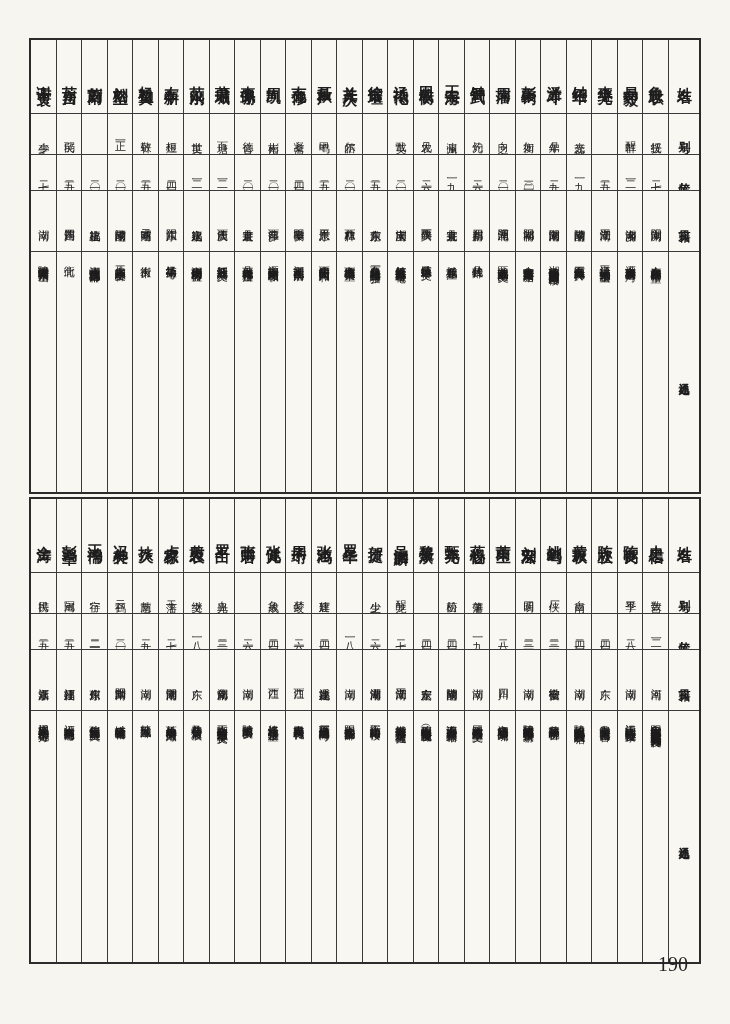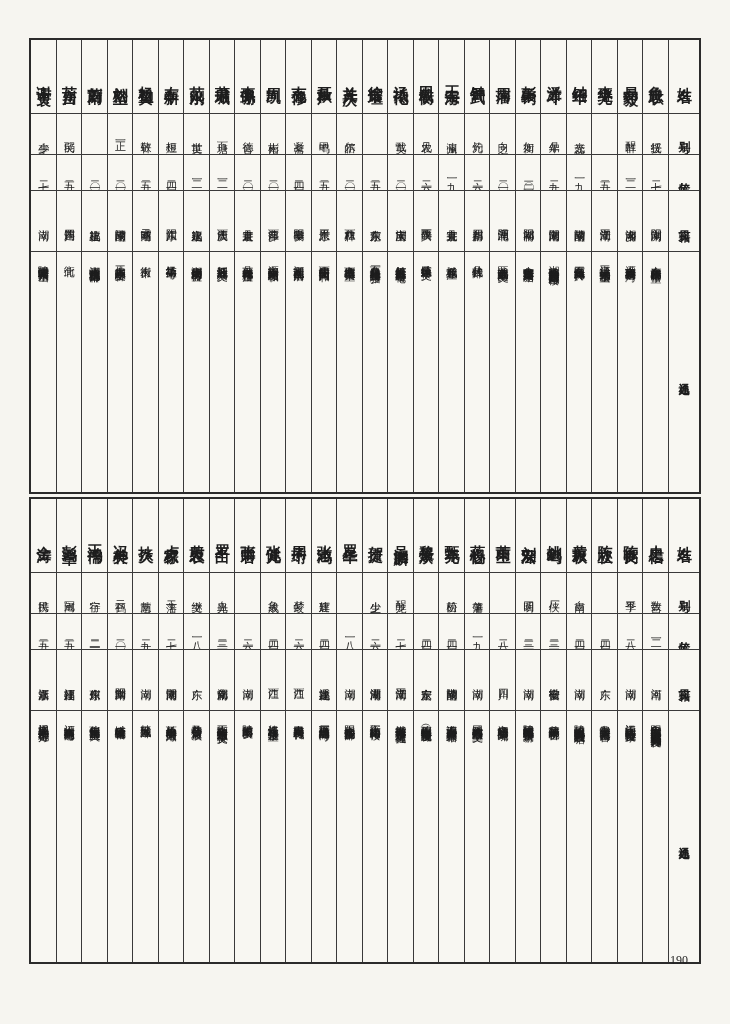--- a/index.html
+++ b/index.html
@@ -50,21 +50,21 @@
   .r-alias .vtext{font-size:11px;letter-spacing:1px;line-height:13px;}
   .r-age .vtext{font-size:11px;letter-spacing:1px;line-height:13px;}
   .r-native .vtext{font-size:11px;letter-spacing:0px;line-height:13px;}
   .r-addr .vtext{font-size:11px;line-height:12.5px;letter-spacing:0.5px;}
   
   .header-col .vtext{font-weight:700;}
   .hdr-2{letter-spacing:9px;font-size:13px;}
   .hdr-addr{letter-spacing:55px;font-size:13px;}
   .page-number{
     position:absolute;top:953px;right:42px;
-    font-size:12px;color:#222;
+    font-size:20px;color:#222;
     font-family:"Liberation Serif","DejaVu Serif",serif;
   }
 </style>
 </head>
 <body>
 
 <div class="page">
 
   <div class="dir-table t-top">
     <div class="person-col header-col">

